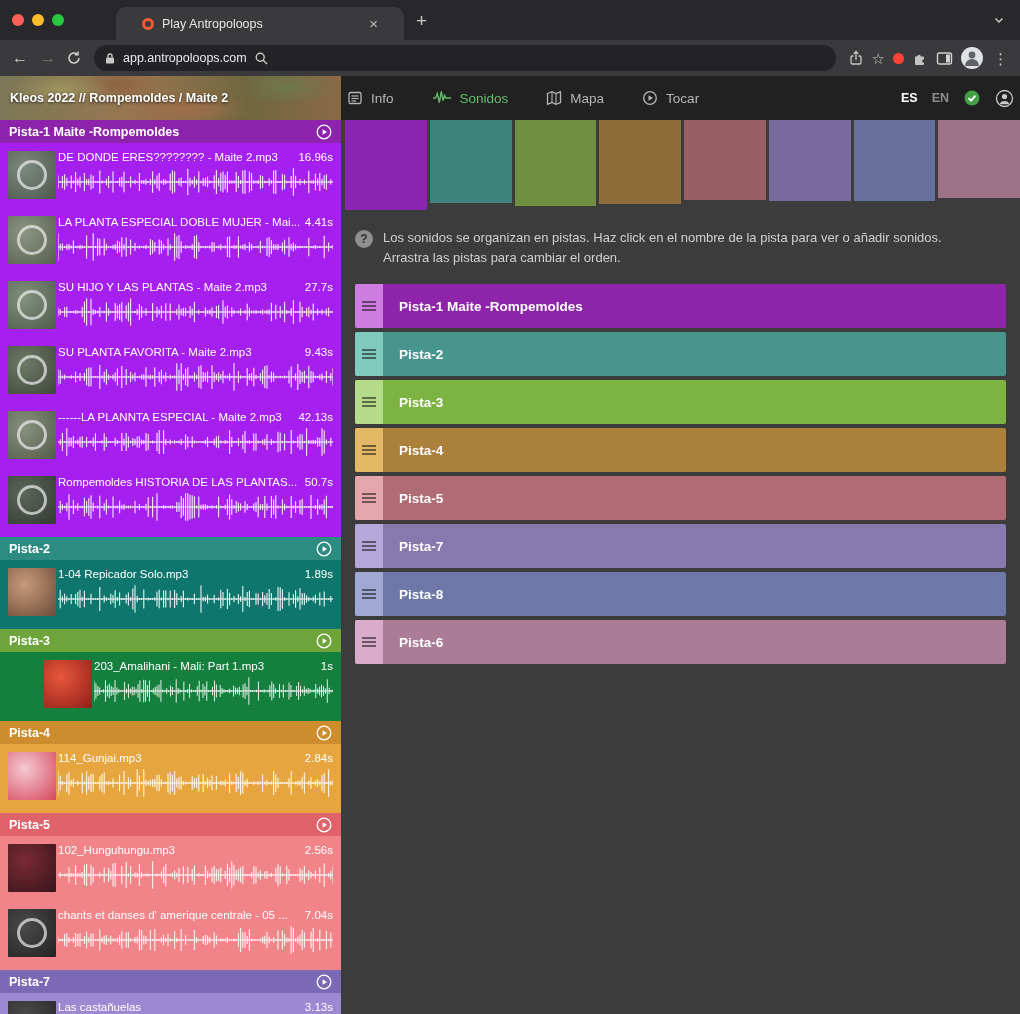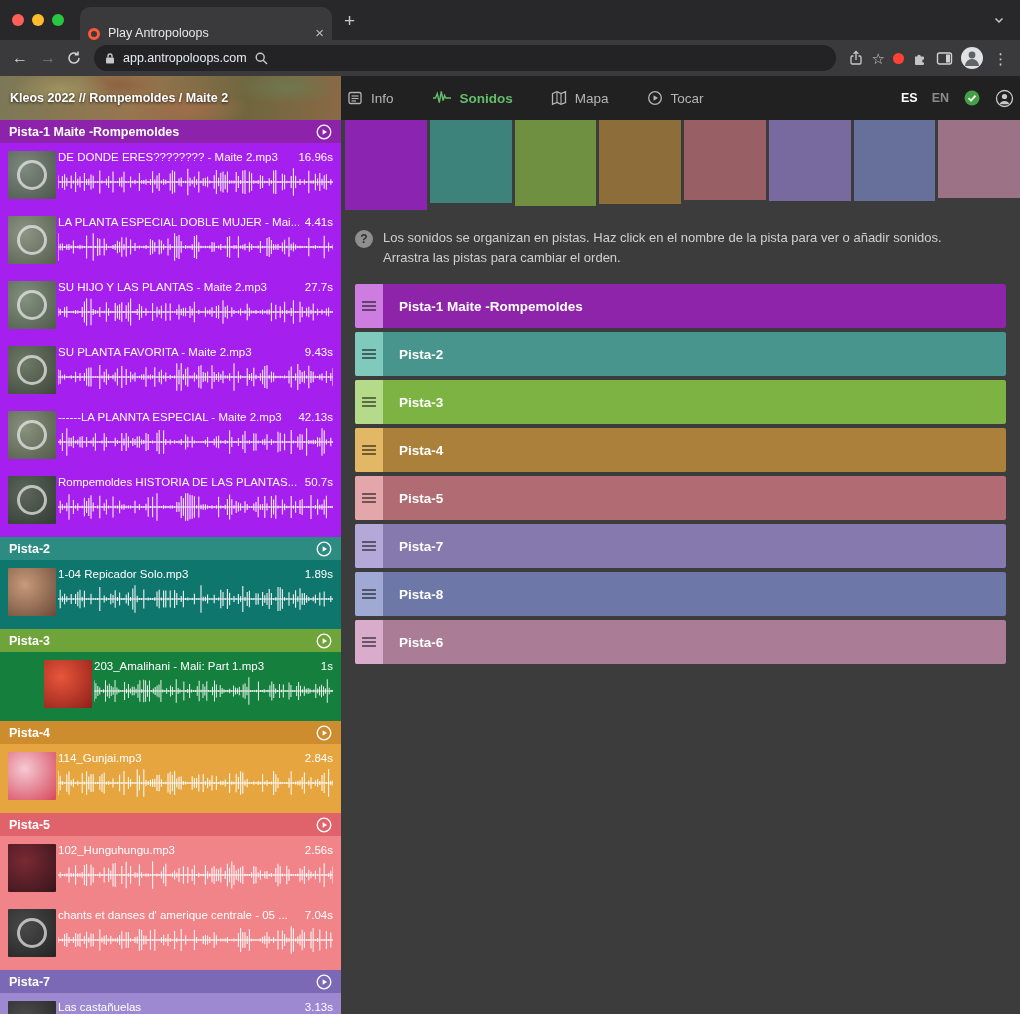--- a/index.html
+++ b/index.html
@@ -5,21 +5,21 @@
   html,body{margin:0;padding:0;width:1020px;height:1014px;background:#3c3c3c;
     font-family:"Liberation Sans",sans-serif;overflow:hidden;-webkit-font-smoothing:antialiased;}
   .browser{display:flex;flex-direction:column;height:100%;}
 
   
   .tabstrip{height:40px;background:#28282a;display:flex;align-items:center;flex:none;}
   .traffic{display:flex;gap:8px;padding:0 16px 0 12px;}
   .dot{width:12px;height:12px;border-radius:50%;}
   .dot.red{background:#ff5f57}.dot.yellow{background:#febc2e}.dot.green{background:#28c840}
   .tab{margin-top:7px;height:33px;width:236px;background:#3a3a3c;border-radius:10px 10px 0 0;
-    display:flex;align-items:flex-end;padding:0 8px;gap:8px;color:#e6e6e6;font-size:12.5px;}
+    display:flex;align-items:center;padding:0 26px;gap:8px;color:#e6e6e6;font-size:12.5px;margin-left:36px;}
   .favicon{width:12px;height:12px;border:3px solid var(--favicon-orange,#ff5a36);border-radius:50%;box-sizing:border-box;flex:none;}
   .tab-title{flex:1;white-space:nowrap;overflow:hidden;}
   .tab-close{color:#bdbdbd;font-size:15px;line-height:1;}
   .newtab{color:#c9c9c9;font-size:19px;margin-left:12px;line-height:1;}
   .tab-chevron{margin-left:auto;margin-right:14px;display:flex;}
 
   
   .toolbar{height:36px;background:#3a3a3c;display:flex;align-items:center;padding:0 10px;gap:8px;flex:none;}
   .nav-btn{color:#d2d2d2;font-size:16px;width:20px;text-align:center;line-height:1;}
   .nav-btn.disabled{color:#787878;}
@@ -38,21 +38,21 @@
   .breadcrumb-cell{width:341px;flex:none;display:flex;align-items:center;padding:0 10px;box-sizing:border-box;
     color:#fff;font-size:12.5px;font-weight:600;text-shadow:0 1px 3px rgba(0,0,0,.75);white-space:nowrap;overflow:hidden;
     background:
       radial-gradient(70px 26px at 18% 30%, rgba(160,150,95,.9), transparent 70%),
       radial-gradient(90px 30px at 55% 75%, rgba(165,110,75,.85), transparent 70%),
       radial-gradient(70px 26px at 84% 25%, rgba(110,122,80,.9), transparent 70%),
       radial-gradient(60px 22px at 35% 20%, rgba(140,90,60,.7), transparent 70%),
       linear-gradient(100deg,#7b7857,#97764f 40%,#6f663e 72%,#8a6a46);}
   .nav-cell{flex:1;display:flex;align-items:center;padding:0 6px;gap:38px;color:#b5b5b5;font-size:13.5px;}
   .nav-tab{display:flex;align-items:center;gap:8px;}
-  .nav-tab.active{color:var(--accent-green,#63bd6a);font-weight:bold;}
+  .nav-tab.active{color:var(--accent-green,#63bd6a);}
   .nav-tab svg{display:block;}
   .header-right{margin-left:auto;display:flex;align-items:center;gap:14px;}
   .lang-es{color:#ffffff;font-weight:700;font-size:12.5px;}
   .lang-en{color:#8b8b8b;font-weight:700;font-size:12.5px;}
 
   
   .content{flex:1;display:flex;min-height:0;}
   .sidebar{width:341px;flex:none;overflow:hidden;background:#2b2b2b;}
 
   .track-header{height:23px;display:flex;align-items:center;padding:0 9px;color:#fff;font-weight:700;font-size:12.5px;}

